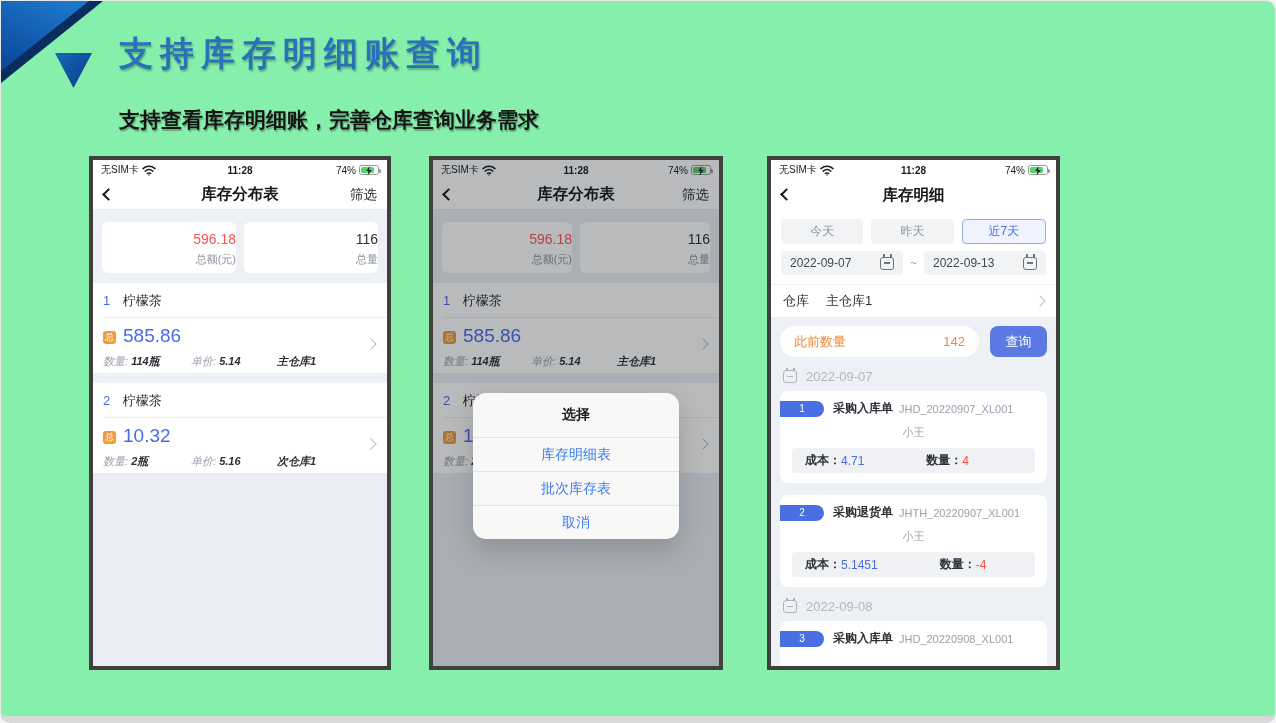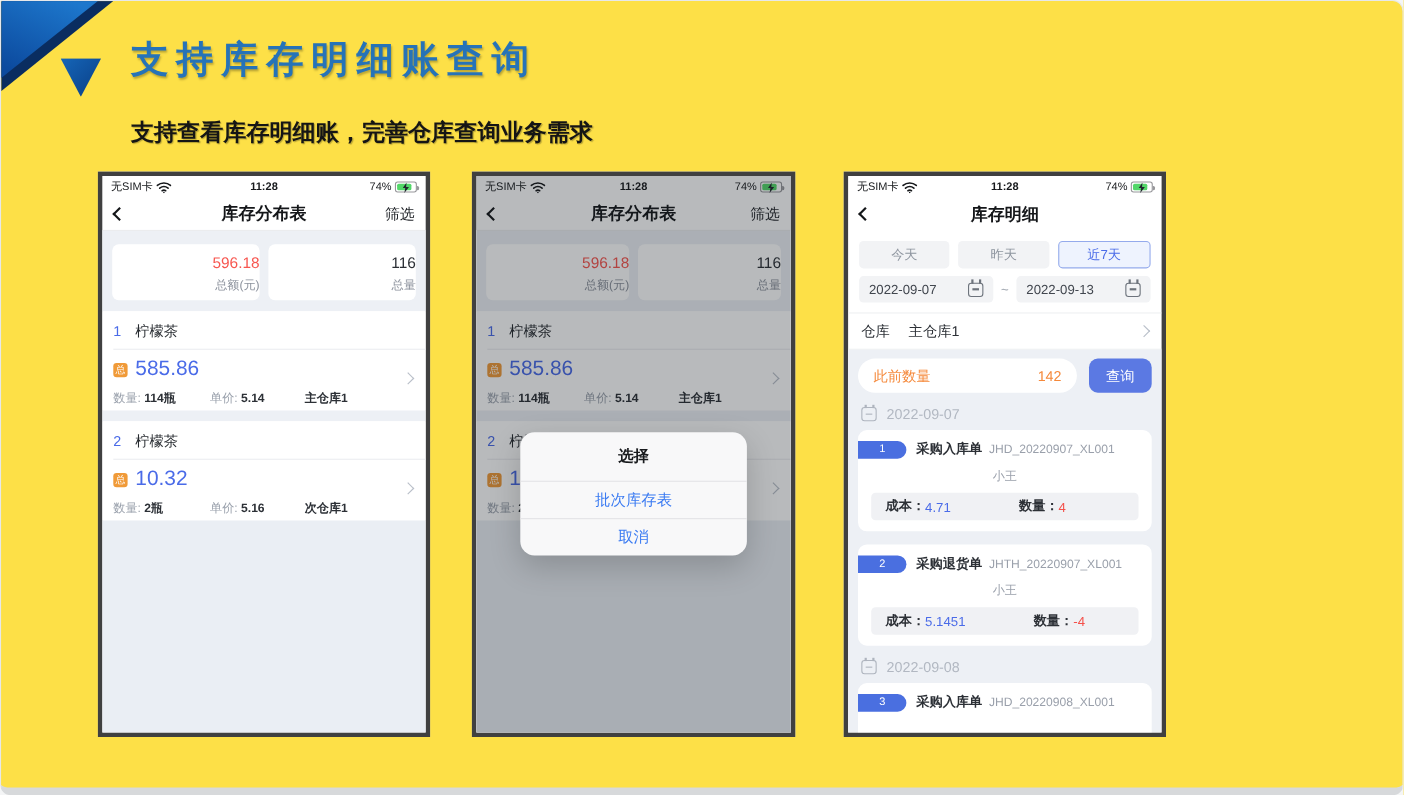--- a/index.html
+++ b/index.html
@@ -1,18 +1,18 @@
 <!DOCTYPE html>
 <html><head>
 <meta charset="utf-8">
 <style>
   * { box-sizing: border-box; margin: 0; padding: 0; }
   html,body { width:1276px; height:723px; }
   body { font-family:"Liberation Sans", sans-serif; background:#f4f5f6; position:relative; }
-  .slide { position:absolute; inset:0; background:#fde047; border:1px solid #e7e8ea;
+  .slide { position:absolute; inset:0; background:#86efac; border:1px solid #e7e8ea;
            border-bottom:7px solid #d7d9db; border-radius:2px 10px 10px 10px; overflow:hidden; }
 
   
   .deco-navy { position:absolute; top:0; left:0; width:102px; height:82px; background:#0a2d60;
                clip-path:polygon(0 0,100% 0,0 100%); }
   .deco-blue { position:absolute; top:0; left:0; width:88px; height:70px;
                background:linear-gradient(205deg,#1d77cc 10%,#0c4a9e 90%);
                clip-path:polygon(0 0,100% 0,0 100%); }
   .deco-tri  { position:absolute; top:52px; left:54px; width:37px; height:35px;
                background:linear-gradient(135deg,#1566b8,#0a3d85);
@@ -59,21 +59,21 @@
 
   .g-sec { flex:0 0 90px; background:#fff; position:relative; }
   .g-head { padding:9px 10px 7px; font-size:13px; }
   .g-idx { color:#4a6be8; margin-right:9px; }
   .g-name { color:#272b30; font-weight:500; }
   .g-div { border-top:1px solid #ebedf0; margin-left:10px; }
   .g-body { padding:7px 10px 0; position:relative; }
   .badge { display:inline-block; width:13px; height:13px; background:#f09a38; border-radius:3px; color:#fff;
            font-size:9px; line-height:13px; text-align:center; vertical-align:2px; }
   .g-amount { color:#4a6be8; font-size:19px; font-weight:500; margin-left:7px; }
-  .g-details { display:flex; margin-top:7px; font-size:11px; color:#9aa1ac; }
+  .g-details { display:flex; margin-top:7px; font-size:11px; color:#9aa1ac;font-style:italic; }
   .d-col1 { width:88px; } .d-col2 { width:86px; }
   .d-val { color:#2c3036; font-weight:700; }
   .g-body .chev-r { position:absolute; right:12px; top:22px; }
   .gap { flex:0 0 10px; background:#edf0f5; }
   .fill { flex:1; background:#eaeef4; }
 
   
   .overlay { position:absolute; inset:0; background:rgba(21,25,32,.30); z-index:5; }
   .sheet { position:absolute; top:190px; left:50%; transform:translateX(-50%); width:206px; z-index:6;
            background:#f8f8f9; border-radius:13px; overflow:hidden; box-shadow:0 10px 28px rgba(0,0,0,.18);margin-top:43px; }
@@ -276,20 +276,21 @@
           <span class="d-col2"><span>单价:</span> <span class="d-val">5.16</span></span>
           <span class="d-val">次仓库1</span>
         </div>
         <span class="chev-r"></span>
       </div>
     </div>
     <div class="fill"></div>
     <div class="overlay"></div>
     <div class="sheet">
       <div class="sheet-title">选择</div>
+      <div class="sheet-opt">库存明细表</div>
       <div class="sheet-opt">批次库存表</div>
       <div class="sheet-opt">取消</div>
     </div>
   </div>
 
   <div class="phone" id="phone3">
     <div class="ph-status">
       <span class="st-left">
         <span>无SIM卡</span>
         <svg width="14" height="11" viewBox="0 0 14 11" fill="none" stroke="#17191c" stroke-width="1.5" stroke-linecap="round">

